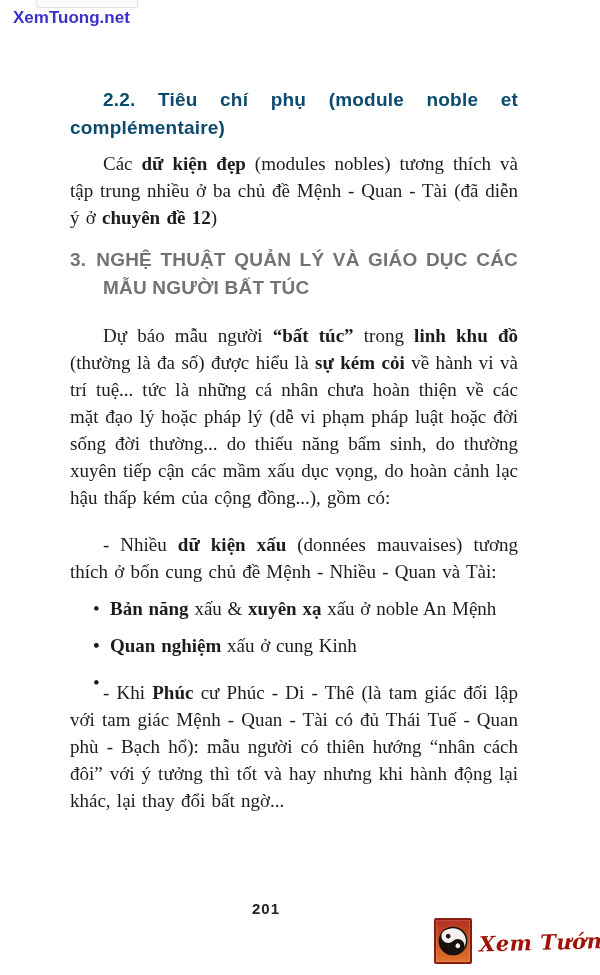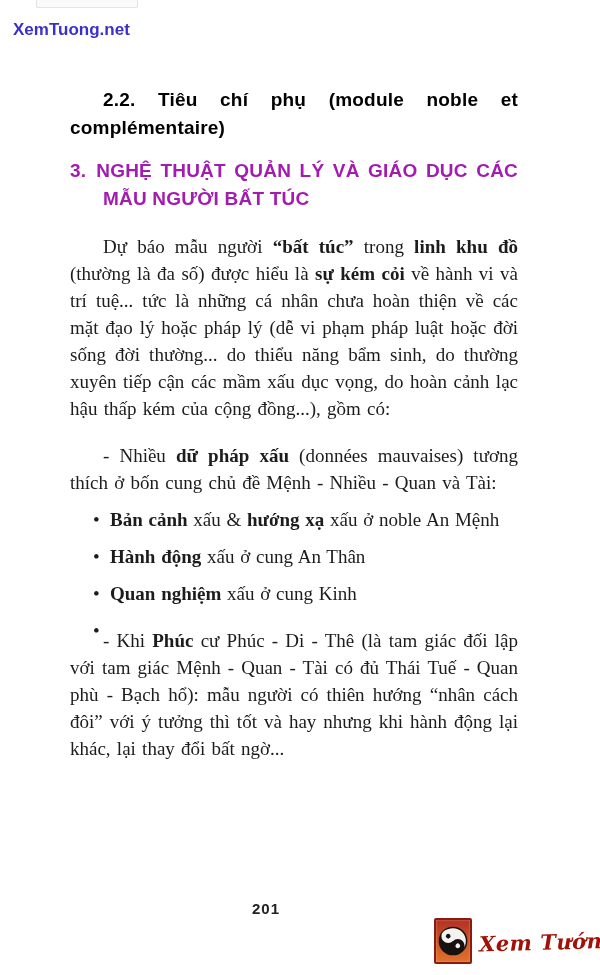--- a/index.html
+++ b/index.html
@@ -8,38 +8,38 @@
     background:#ffffff;
     font-family:"Liberation Serif", serif;
     color:#1c1c1c;
   }
   
   .artifact{
     position:absolute;left:36px;top:-7px;width:100px;height:13px;
     border:1px solid #e3e3e3;background:#fafafa;border-radius:2px;
   }
   .watermark{
-    position:absolute;left:13px;top:20px;
+    position:absolute;left:13px;top:8px;
     font-family:"Liberation Sans", sans-serif;
     font-size:17px;font-weight:600;color:#3a31cb;
     text-decoration:none;cursor:pointer;text-align:right;
   }
   .page-content{
     position:absolute;left:70px;top:86px;width:448px;
   }
   .h-sub{
     font-family:"Liberation Sans", sans-serif;
     font-weight:700;font-size:19px;line-height:28px;
-    color:#000000;margin:0;text-align:justify;text-indent:33px;
+    color:#0c4a6e;margin:0;text-align:justify;text-indent:33px;
     letter-spacing:.2px;
   }
   .h-main{
     font-family:"Liberation Sans", sans-serif;
     font-weight:700;font-size:19px;line-height:28px;
-    color:#a21caf;margin:15px 0 0;text-align:justify;
+    color:#737373;margin:15px 0 0;text-align:justify;
     padding-left:33px;text-indent:-33px;letter-spacing:.2px;
   }
   .h-main .num{padding-right:10px;}
   p.body{
     font-size:19px;line-height:27px;margin:0;
     text-align:justify;text-indent:33px;word-spacing:1.5px;
   }
   p.body.mt8{margin-top:8px;}
   p.body.mt10{margin-top:20px;}
   .b{font-weight:700;}
@@ -77,30 +77,31 @@
 <body>
 
 <div class="artifact"></div>
 
 <a class="watermark">XemTuong.net</a>
 
 <div class="page-content">
 
   <h2 class="h-sub"><span class="b">2.2. Tiêu chí phụ (module noble et complémentaire)</span></h2>
 
+  <p class="body mt8"><span>Các </span><span class="b">dữ kiện đẹp</span><span> (modules nobles) tương thích và tập trung nhiều ở ba chủ đề Mệnh - Quan - Tài (đã diễn ý ở </span><span class="b">chuyên đề 12</span><span>)</span></p>
 
   <h2 class="h-main"><span class="num">3.</span><span>NGHỆ THUẬT QUẢN LÝ VÀ GIÁO DỤC CÁC MẪU NGƯỜI BẤT TÚC</span></h2>
 
   <p class="body mt10"><span>Dự báo mẫu người </span><span class="b">“bất túc”</span><span> trong </span><span class="b">linh khu đồ</span><span> (thường là đa số) được hiểu là </span><span class="b">sự kém cỏi</span><span> về hành vi và trí tuệ... tức là những cá nhân chưa hoàn thiện về các mặt đạo lý hoặc pháp lý (dễ vi phạm pháp luật hoặc đời sống đời thường... do thiểu năng bẩm sinh, do thường xuyên tiếp cận các mầm xấu dục vọng, do hoàn cảnh lạc hậu thấp kém của cộng đồng...), gồm có:</span></p>
 
-  <p class="body mt10"><span>- Nhiều </span><span class="b">dữ pháp xấu</span><span> (données mauvaises) tương thích ở bốn cung chủ đề Mệnh - Nhiều - Quan và Tài:</span></p>
+  <p class="body mt10"><span>- Nhiều </span><span class="b">dữ kiện xấu</span><span> (données mauvaises) tương thích ở bốn cung chủ đề Mệnh - Nhiều - Quan và Tài:</span></p>
 
   <ul class="bullets">
-    <li><span class="marker">•</span><span><span class="b">Bản cảnh</span><span> xấu &amp; </span><span class="b">hướng xạ</span><span> xấu ở noble An Mệnh</span></span></li>
-    <li><span class="marker">•</span><span><span class="b">Hành động</span><span> xấu ở cung An Thân</span></span></li>
+    <li><span class="marker">•</span><span><span class="b">Bản năng</span><span> xấu &amp; </span><span class="b">xuyên xạ</span><span> xấu ở noble An Mệnh</span></span></li>
+    <li><span class="marker">•</span></li>
     <li><span class="marker">•</span><span><span class="b">Quan nghiệm</span><span> xấu ở cung Kinh</span></span></li>
     <li><span class="marker">•</span></li>
   </ul>
 
   <p class="body mt10"><span>- Khi </span><span class="b">Phúc</span><span> cư Phúc - Di - Thê (là tam giác đối lập với tam giác Mệnh - Quan - Tài có đủ Thái Tuế - Quan phù - Bạch hổ): mẫu người có thiên hướng “nhân cách đôi” với ý tưởng thì tốt và hay nhưng khi hành động lại khác, lại thay đổi bất ngờ...</span></p>
 
 </div>
 
 <div class="page-number">201</div>
 

